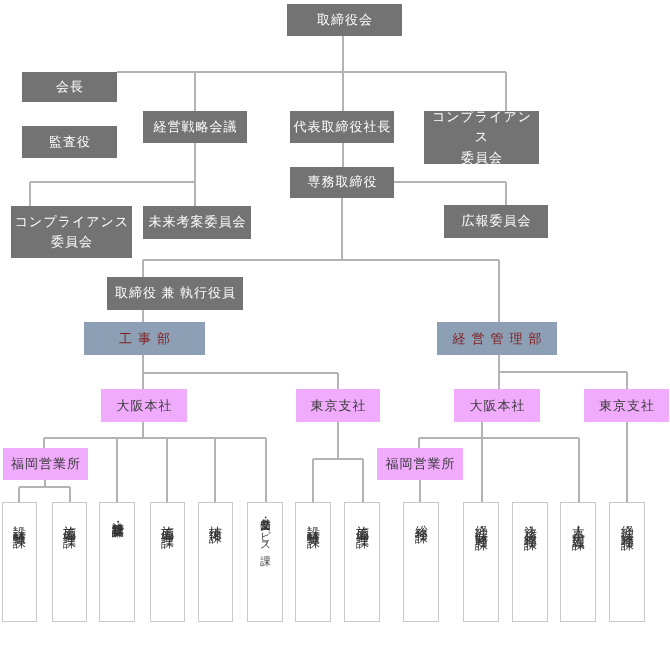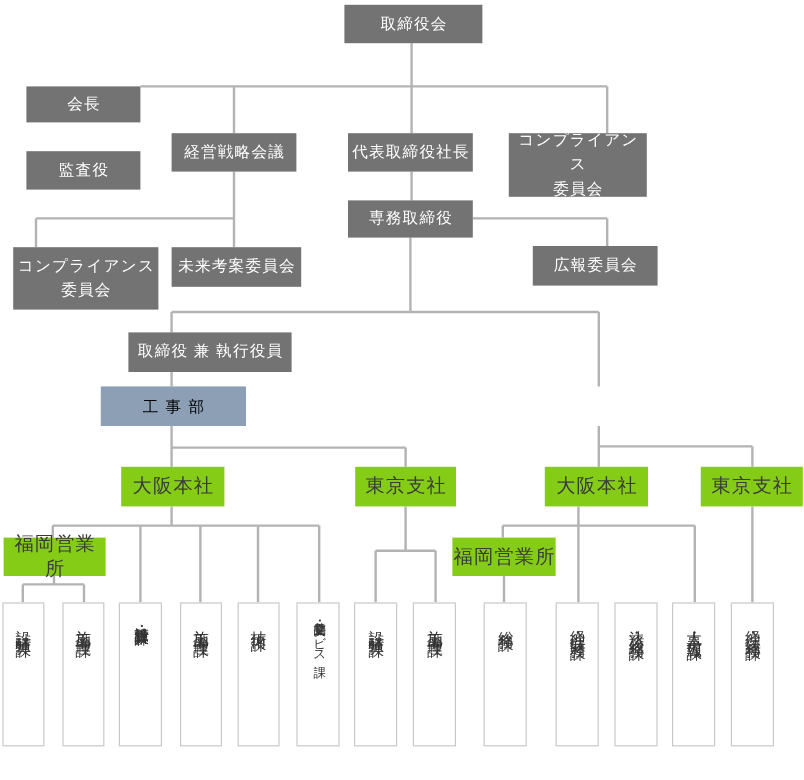--- a/index.html
+++ b/index.html
@@ -10,25 +10,25 @@
   .connectors{position:absolute;left:0;top:0;}
   .box{
     position:absolute;box-sizing:border-box;display:flex;
     align-items:center;justify-content:center;text-align:center;
   }
   .navy{
     background:#737373;color:#ffffff;font-size:13px;letter-spacing:1px;
     line-height:1.55;white-space:pre-line;padding-left:1px;
   }
   .steel{
-    background:#8c9fb5;color:#000000;font-size:13px;
+    background:#8c9fb5;color:#7f1d1d;font-size:13px;
     letter-spacing:6px;padding-left:6px;
   }
   .light{
-    background:#84cc16;color:#3a3a3a;font-size:16px;
+    background:#f0abfc;color:#3a3a3a;font-size:13px;
     letter-spacing:1px;padding-left:1px;
   }
   .dept{
     position:absolute;box-sizing:border-box;height:120px;
     background:#ffffff;border:1px solid #c9c9c9;color:#333333;
     writing-mode:vertical-rl;text-orientation:upright;
     font-size:13px;letter-spacing:2.5px;line-height:33px;
     padding-top:12px;
   }
   .dept.long{font-size:12px;letter-spacing:0.5px;padding-top:10px;}
@@ -95,20 +95,21 @@
   <div class="box navy" style="left:424px;top:111px;width:115px;height:53px;">コンプライアンス
 委員会</div>
   <div class="box navy" style="left:444px;top:205px;width:104px;height:33px;">広報委員会</div>
   <div class="box navy" style="left:290px;top:167px;width:104px;height:31px;">専務取締役</div>
   <div class="box navy" style="left:11px;top:206px;width:121px;height:52px;">コンプライアンス
 委員会</div>
   <div class="box navy" style="left:143px;top:206px;width:108px;height:33px;">未来考案委員会</div>
   <div class="box navy" style="left:66px;top:277px;width:136px;height:33px;margin-left:41px;">取締役 兼 執行役員</div>
 
   <div class="box steel" style="left:84px;top:322px;width:121px;height:33px;">工事部</div>
+  <div class="box steel" style="left:437px;top:322px;width:120px;height:33px;">経営管理部</div>
 
   <div class="box light" style="left:101px;top:389px;width:86px;height:33px;">大阪本社</div>
   <div class="box light" style="left:296px;top:389px;width:84px;height:33px;">東京支社</div>
   <div class="box light" style="left:454px;top:389px;width:86px;height:33px;">大阪本社</div>
   <div class="box light" style="left:584px;top:389px;width:85px;height:33px;">東京支社</div>
   <div class="box light" style="left:3px;top:448px;width:85px;height:32px;">福岡営業所</div>
   <div class="box light" style="left:377px;top:448px;width:86px;height:32px;">福岡営業所</div>
 
   <div class="dept" style="left:2px;top:502px;width:35px;">設計積算課</div>
   <div class="dept" style="left:52px;top:502px;width:35px;">施工管理課</div>

